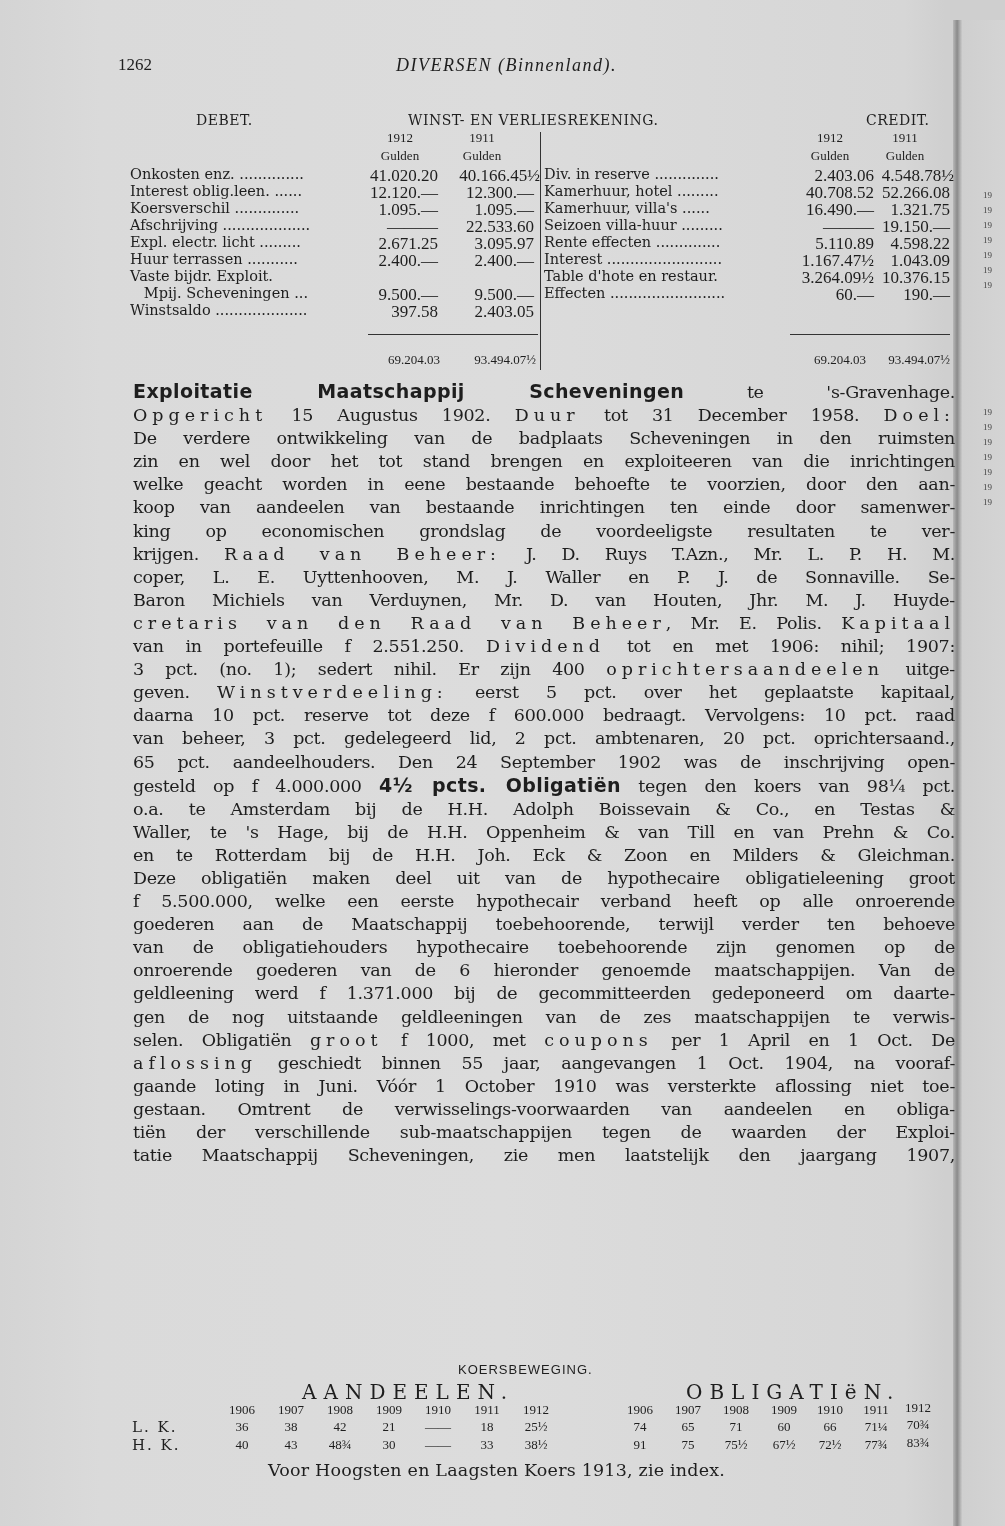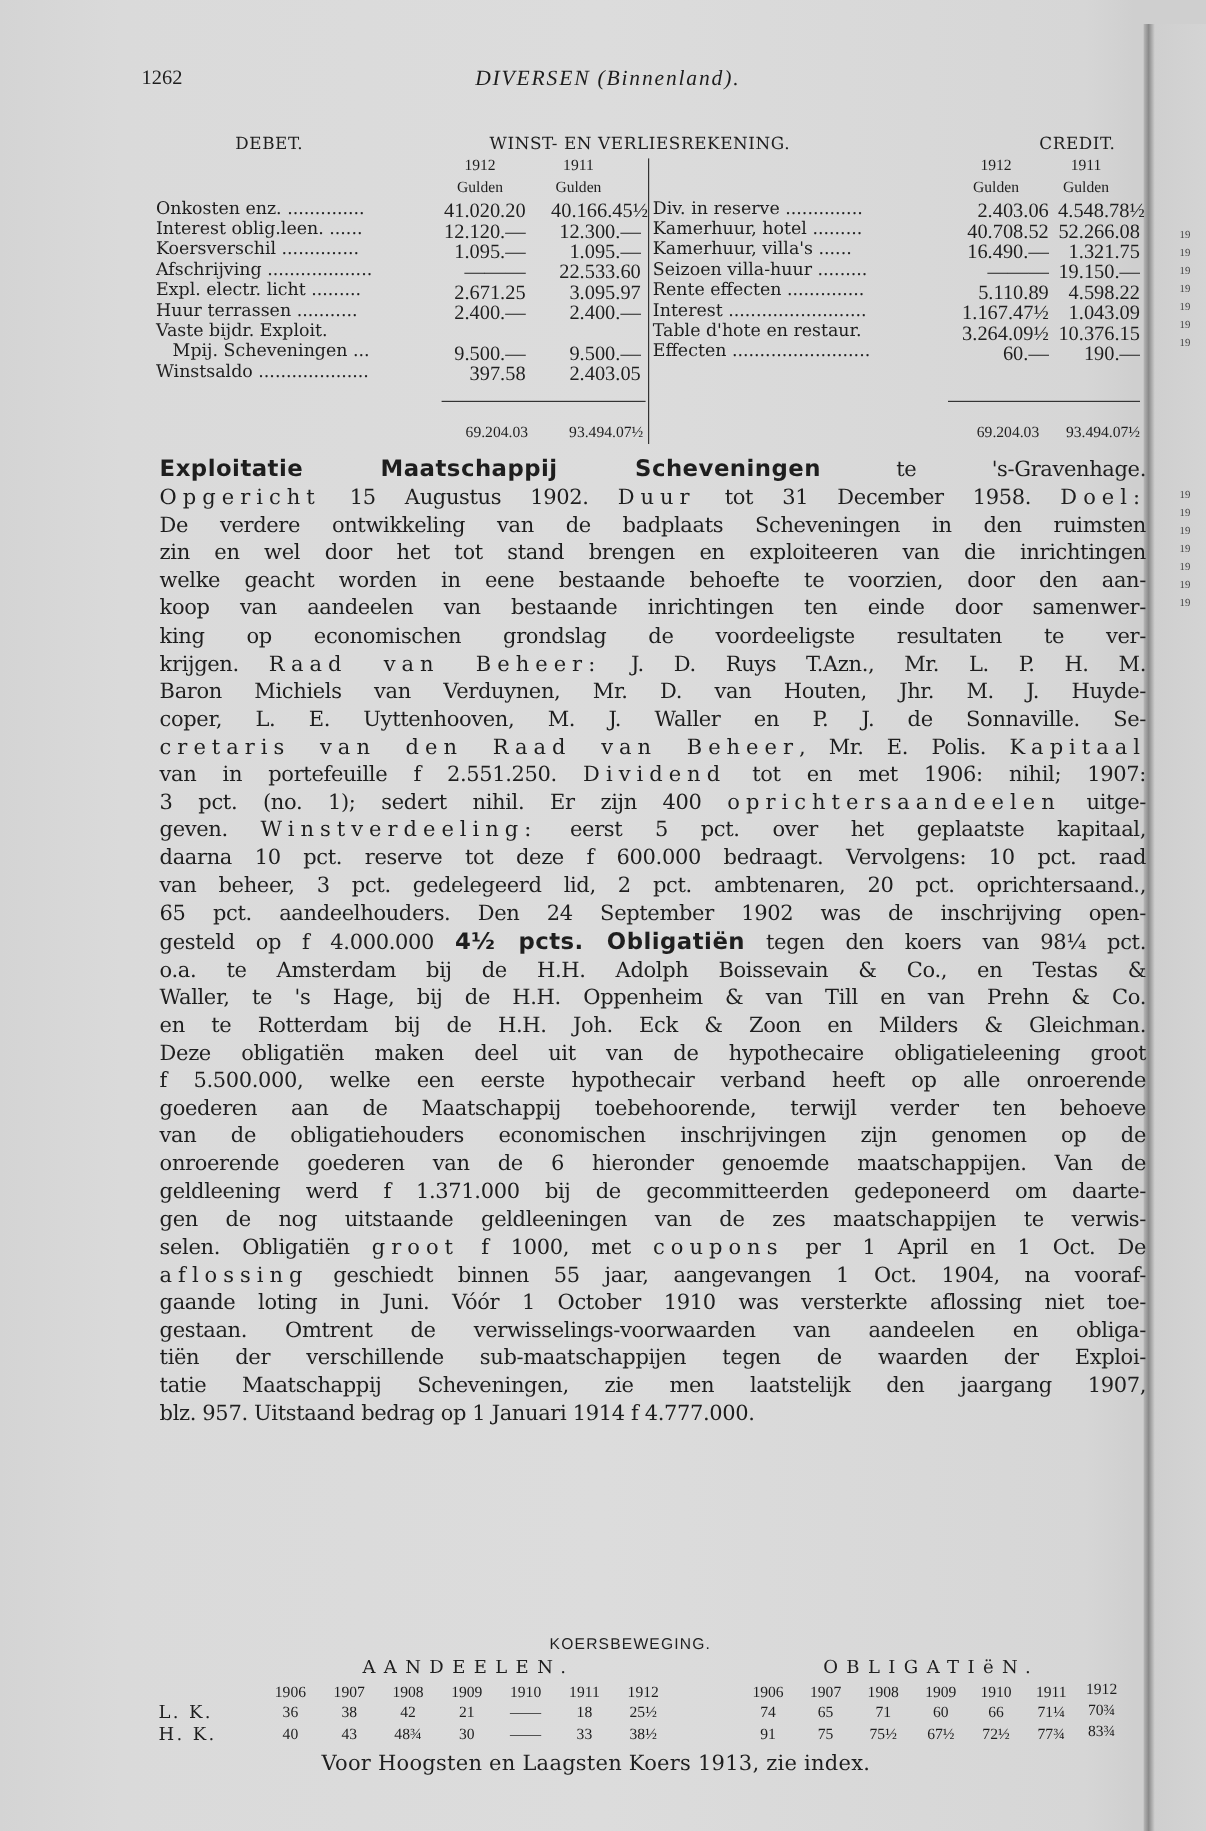--- a/index.html
+++ b/index.html
@@ -35,21 +35,21 @@
   .lg-total { position: absolute; font-size: 13px; font-family: "Liberation Serif", serif; text-align: right; }
 
   .body-text { position: absolute; top: 380px; left: 133px; width: 822px; font-size: 17.5px; line-height: 23.1px; text-align: justify; font-family: "DejaVu Serif", serif; letter-spacing: -0.3px; }
   .body-text .bold-sans { font-family: "DejaVu Sans", sans-serif; font-weight: bold; font-size: 19px; letter-spacing: 0.4px; }
   .spaced { letter-spacing: 5px; }
   .pline { display: block; white-space: nowrap; text-align: justify; text-align-last: justify; }
   .pline.last { text-align-last: left; }
 
   .koers { position: absolute; top: 1362px; left: 120px; width: 850px; height: 160px; font-family: "Liberation Serif", serif; }
   .koers-title { position: absolute; left: 338px; top: 0; font-size: 13px; letter-spacing: 1px; font-family: Liberation Sans, sans-serif; }
-  .koers-sub { position: absolute; top: 18px; font-size: 15px; letter-spacing: 7px; font-family: "DejaVu Serif", serif; }
+  .koers-sub { position: absolute; top: 18px; font-size: 20px; letter-spacing: 7px; font-family: "DejaVu Serif", serif; }
   .k-year, .k-val { position: absolute; font-size: 13px; text-align: center; width: 40px; }
   .k-rowlabel { position: absolute; left: 12px; font-size: 15px; font-family: "DejaVu Serif", serif; letter-spacing: 2px; }
   .footnote { position: absolute; left: 148px; top: 98px; font-size: 17.5px; font-family: "DejaVu Serif", serif; letter-spacing: 0.2px; }
 </style>
 </head>
 <body>
 
 <div class="page-edge">
   <div class="edge-text" style="top:168px">19<br>19<br>19<br>19<br>19<br>19<br>19</div>
   <div class="edge-text" style="top:385px">19<br>19<br>19<br>19<br>19<br>19<br>19</div>
@@ -177,47 +177,46 @@
       <span class="bold-sans">Exploitatie Maatschappij Scheveningen</span>
       <span>te 's-Gravenhage.</span>
     </span>
     <span class="pline"><span class="spaced">Opgericht</span><span> 15 Augustus 1902. </span><span class="spaced">Duur</span><span> tot 31 December 1958. </span><span class="spaced">Doel:</span></span>
     <span class="pline">De verdere ontwikkeling van de badplaats Scheveningen in den ruimsten</span>
     <span class="pline">zin en wel door het tot stand brengen en exploiteeren van die inrichtingen</span>
     <span class="pline">welke geacht worden in eene bestaande behoefte te voorzien, door den aan-</span>
     <span class="pline">koop van aandeelen van bestaande inrichtingen ten einde door samenwer-</span>
     <span class="pline">king op economischen grondslag de voordeeligste resultaten te ver-</span>
     <span class="pline"><span>krijgen. </span><span class="spaced">Raad van Beheer:</span><span> J. D. Ruys T.Azn., Mr. L. P. H. M.</span></span>
+    <span class="pline">coper, L. E. Uyttenhooven, M. J. Waller en P. J. de Sonnaville. Se-</span>
     <span class="pline">Baron Michiels van Verduynen, Mr. D. van Houten, Jhr. M. J. Huyde-</span>
-    <span class="pline">coper, L. E. Uyttenhooven, M. J. Waller en P. J. de Sonnaville. Se-</span>
     <span class="pline"><span class="spaced">cretaris van den Raad van Beheer</span><span>, Mr. E. Polis. </span><span class="spaced">Kapitaal</span></span>
     <span class="pline"><span>van in portefeuille f 2.551.250. </span><span class="spaced">Dividend</span><span> tot en met 1906: nihil; 1907:</span></span>
     <span class="pline"><span>3 pct. (no. 1); sedert nihil. Er zijn 400 </span><span class="spaced">oprichtersaandeelen</span><span> uitge-</span></span>
     <span class="pline"><span>geven. </span><span class="spaced">Winstverdeeling:</span><span> eerst 5 pct. over het geplaatste kapitaal,</span></span>
     <span class="pline">daarna 10 pct. reserve tot deze f 600.000 bedraagt. Vervolgens: 10 pct. raad</span>
     <span class="pline">van beheer, 3 pct. gedelegeerd lid, 2 pct. ambtenaren, 20 pct. oprichtersaand.,</span>
     <span class="pline">65 pct. aandeelhouders. Den 24 September 1902 was de inschrijving open-</span>
     <span class="pline"><span>gesteld op f 4.000.000 </span><span class="bold-sans">4½ pcts. Obligatiën</span><span> tegen den koers van 98¼ pct.</span></span>
     <span class="pline">o.a. te Amsterdam bij de H.H. Adolph Boissevain &amp; Co., en Testas &amp;</span>
     <span class="pline">Waller, te 's Hage, bij de H.H. Oppenheim &amp; van Till en van Prehn &amp; Co.</span>
     <span class="pline">en te Rotterdam bij de H.H. Joh. Eck &amp; Zoon en Milders &amp; Gleichman.</span>
     <span class="pline">Deze obligatiën maken deel uit van de hypothecaire obligatieleening groot</span>
     <span class="pline">f 5.500.000, welke een eerste hypothecair verband heeft op alle onroerende</span>
     <span class="pline">goederen aan de Maatschappij toebehoorende, terwijl verder ten behoeve</span>
-    <span class="pline">van de obligatiehouders economischen inschrijvingen zijn genomen op de</span>
+    <span class="pline">van de obligatiehouders hypothecaire toebehoorende zijn genomen op de</span>
     <span class="pline">onroerende goederen van de 6 hieronder genoemde maatschappijen. Van de</span>
     <span class="pline">geldleening werd f 1.371.000 bij de gecommitteerden gedeponeerd om daarte-</span>
     <span class="pline">gen de nog uitstaande geldleeningen van de zes maatschappijen te verwis-</span>
     <span class="pline"><span>selen. Obligatiën </span><span class="spaced">groot</span><span> f 1000, met </span><span class="spaced">coupons</span><span> per 1 April en 1 Oct. De</span></span>
     <span class="pline"><span class="spaced">aflossing</span><span> geschiedt binnen 55 jaar, aangevangen 1 Oct. 1904, na vooraf-</span></span>
     <span class="pline">gaande loting in Juni. Vóór 1 October 1910 was versterkte aflossing niet toe-</span>
     <span class="pline">gestaan. Omtrent de verwisselings-voorwaarden van aandeelen en obliga-</span>
     <span class="pline">tiën der verschillende sub-maatschappijen tegen de waarden der Exploi-</span>
     <span class="pline">tatie Maatschappij Scheveningen, zie men laatstelijk den jaargang 1907,</span>
-    <span class="pline last">blz. 957. Uitstaand bedrag op 1 Januari 1914 f 4.777.000.</span>
   </div>
 
   <div class="koers">
     <span class="koers-title">KOERSBEWEGING.</span>
     <span class="koers-sub" style="left:182px">AANDEELEN.</span>
     <span class="koers-sub" style="left:566px">OBLIGATIëN.</span>
 
     <span class="k-rowlabel" style="top:56px">L. K.</span>
     <span class="k-rowlabel" style="top:74px">H. K.</span>
 

